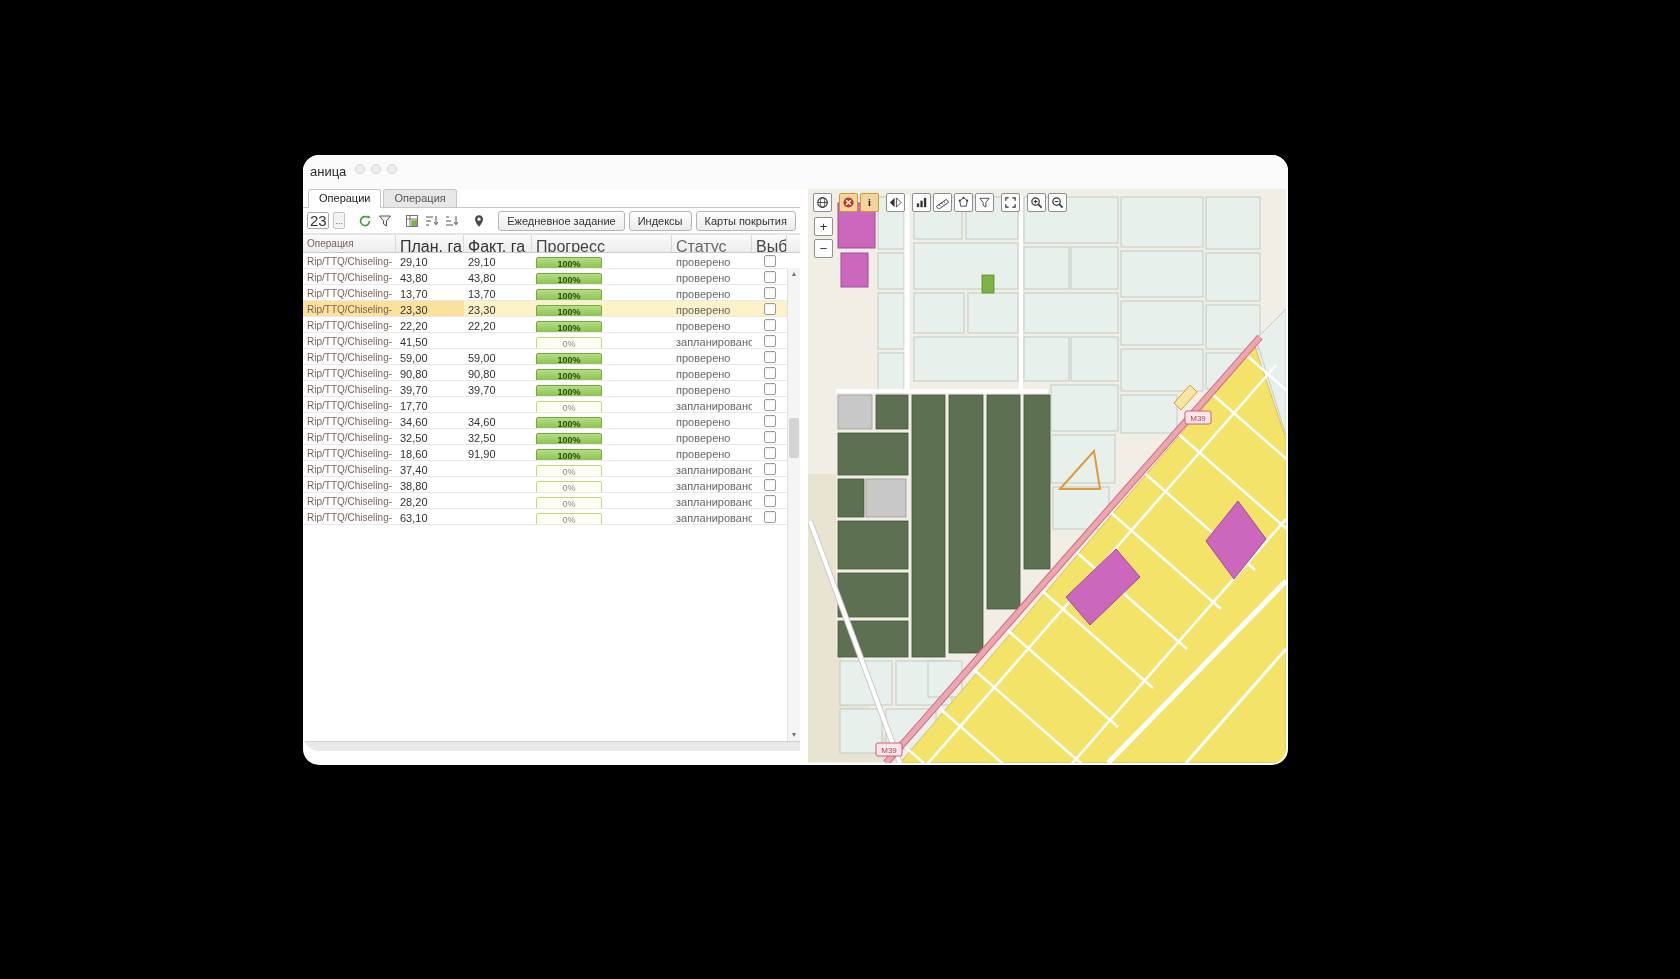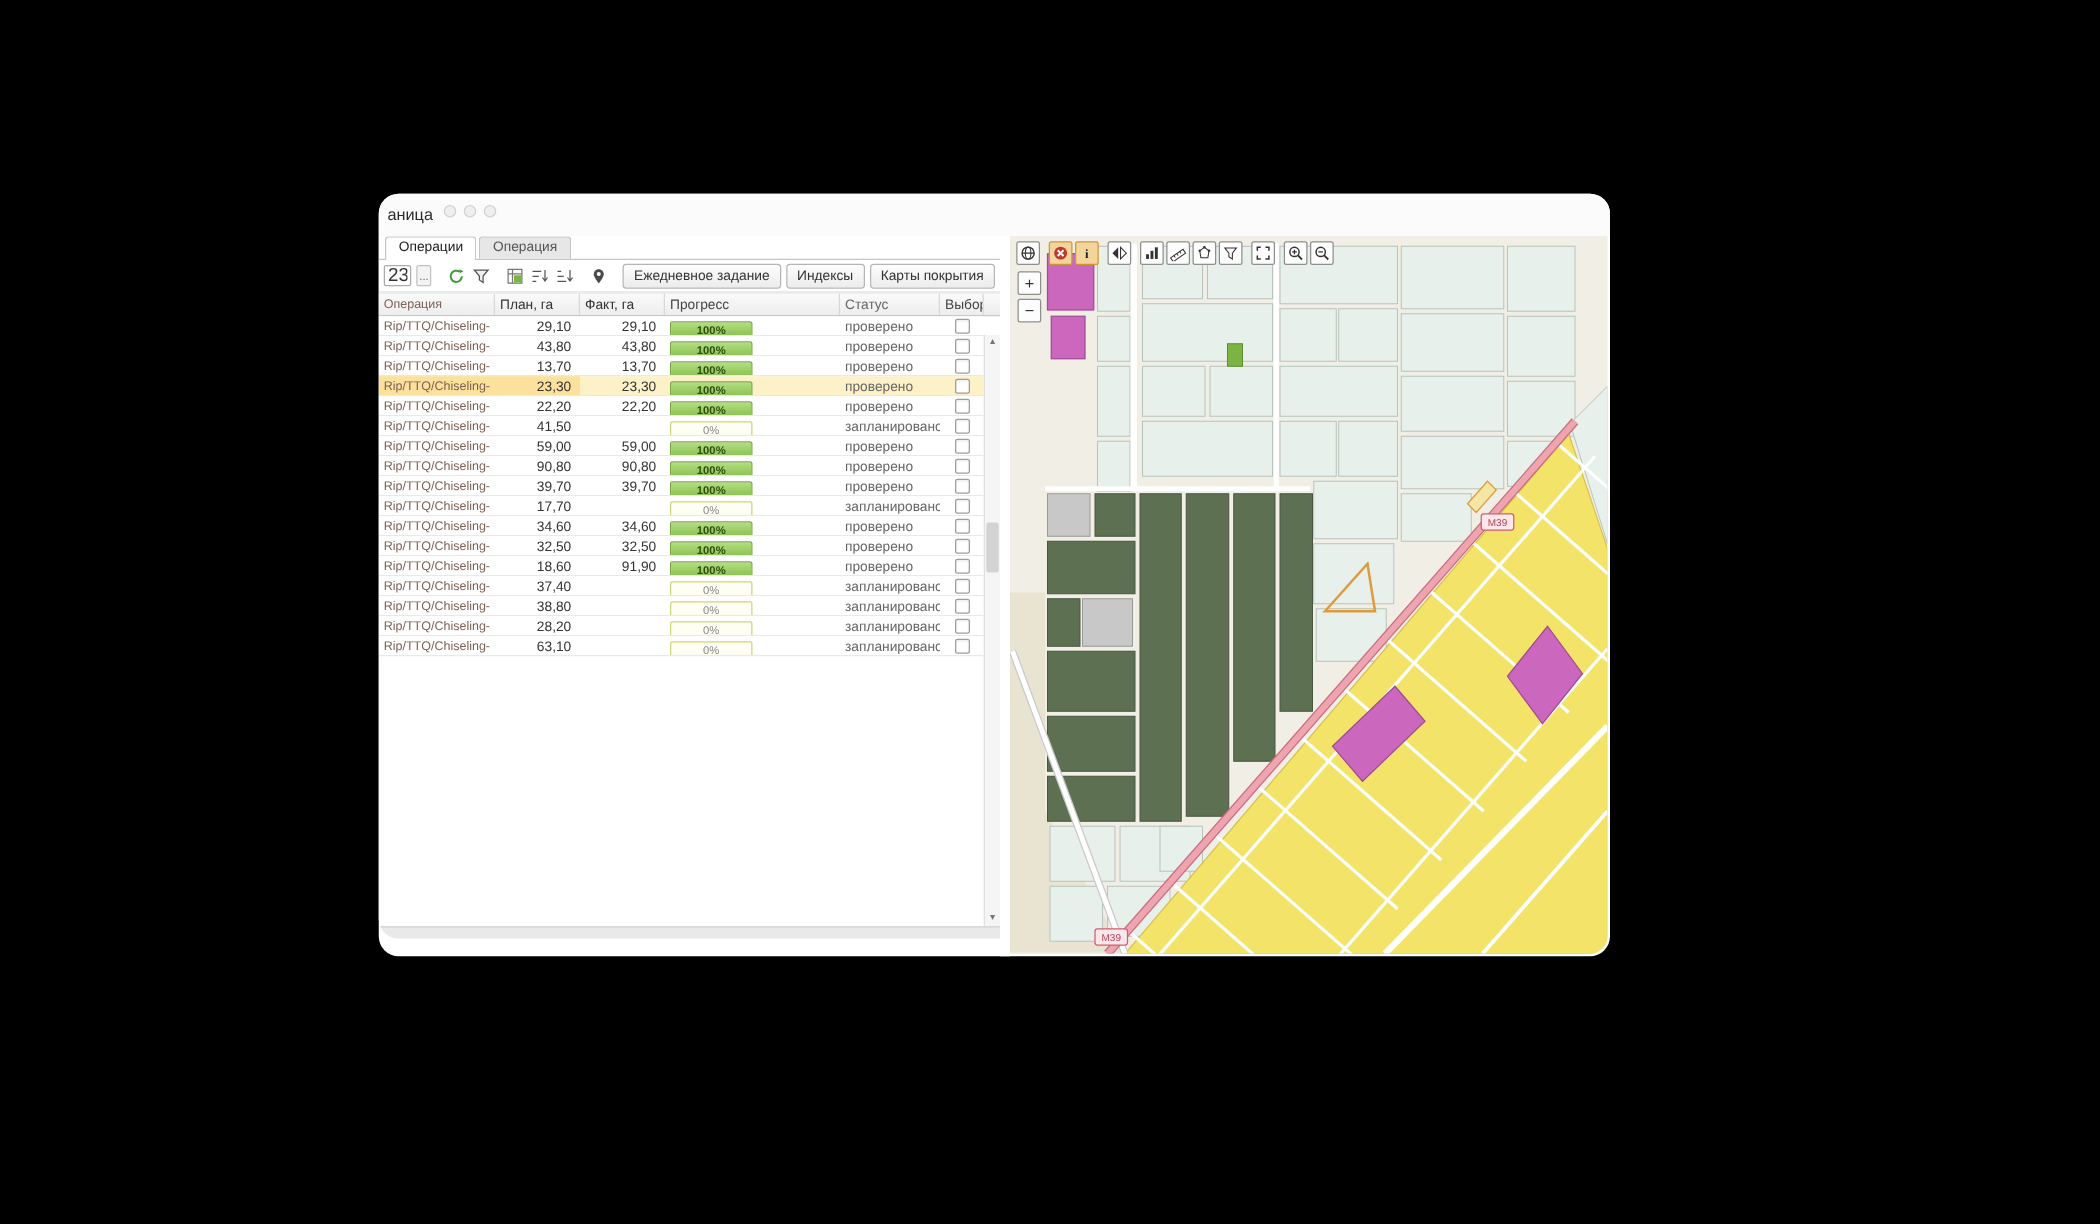--- a/index.html
+++ b/index.html
@@ -29,28 +29,28 @@
               font-size:9px; color:#666; line-height:8px; }
   .icon-btn { width:20px; height:20px; border:none; background:transparent; display:flex; align-items:center; justify-content:center; }
   .icon-btn svg { width:14px; height:14px; }
   .tbtn { height:20px; border:1px solid #b5b5b5; border-radius:3px; background:linear-gradient(#fdfdfd,#ececec);
           font-size:11px; color:#333; padding:0 8px; white-space:nowrap; }
   .tb-gap { width:4px; }
 
   
   .grid-header { height:19px; display:flex; background:linear-gradient(#fafafa,#ededed);
                  border-bottom:1px solid #c9c9c9; border-top:1px solid #e8e8e8; }
-  .hcell { font-size:11px; color:#444; padding:3px 4px; border-right:1px solid #d8d8d8; overflow:hidden; white-space:nowrap; }
+  .hcell { font-size:16px; color:#444; padding:3px 4px; border-right:1px solid #d8d8d8; overflow:hidden; white-space:nowrap; }
   .table-body { position:relative; height:502px; width:484px; overflow:hidden; }
   .trow { display:flex; border-bottom:1px solid #e9e9e9; height:16px; background:#fff; }
   .trow.hl { background:var(--row-highlight); }
   .c { padding:3px 4px; font-size:11px; overflow:hidden; }
   .c.hlc { background:var(--cell-highlight); }
   .c-op { width:93px; color:#7d6156; font-size:10px; line-height:11px; }
-  .c-num { width:68px; text-align:right; color:#333; padding-right:7px; }
+  .c-num { width:68px; color:#333; padding-right:7px; }
   .c-prog { width:140px; }
   .c-status { width:80px; color:#666; }
   .c-sel { width:35px; display:flex; align-items:center; justify-content:center; }
   .pbar { width:66px; height:13px; border-radius:2px; display:flex; align-items:center; justify-content:center;
           font-size:9px; margin-top:1px; }
   .pbar.full { background:linear-gradient(#b2de80,var(--progress-green)); border:1px solid #79a843; color:#2f4f14; font-weight:bold; }
   .pbar.empty { background:#fffef2; border:1px solid #cdd37f; color:#888; }
   .cb { width:12px; height:12px; border:1px solid #9d9d9d; border-radius:2px; background:#fff;
         box-shadow:inset 0 1px 2px rgba(0,0,0,.08); }
 

